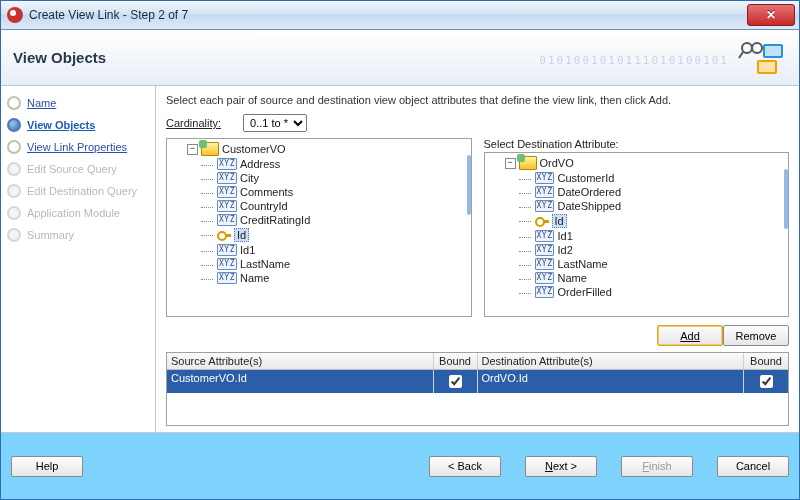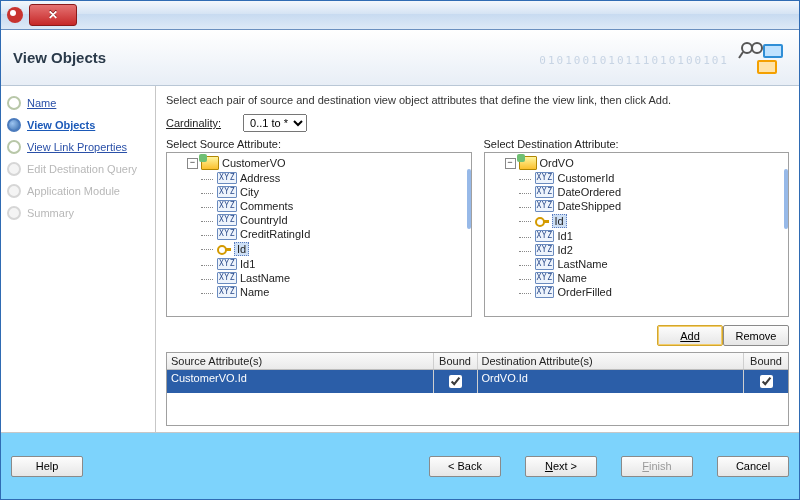--- a/index.html
+++ b/index.html
@@ -70,20 +70,21 @@
   .footer .btn-dis { color: #9a9a9a; }
   .btn-text-u { text-decoration: underline; display:inline-block; }
 </style>
 </head>
 <body>
 
 <div class="window">
 
   <div class="titlebar">
     <div class="app-icon"></div>
+    <div class="title-text">Create View Link - Step 2 of 7</div>
     <div class="close-btn">✕</div>
   </div>
 
   <div class="header-strip">
     <div class="section-title">View Objects</div>
     <div class="decor">0101001010111010100101</div>
     <div class="hdr-icon">
       <svg viewBox="0 0 50 40">
         <rect x="26" y="6" width="20" height="14" rx="2" fill="#2f8ed6"></rect>
         <rect x="28" y="8" width="16" height="10" fill="#bfe2ff"></rect>
@@ -106,20 +107,24 @@
       <div class="step">
         <span class="dot dot-active"></span>
         <span class="active-label">View Objects</span>
       </div>
       <div class="step">
         <span class="dot dot-hollow"></span>
         <a class="link-done">View Link Properties</a>
       </div>
       <div class="step">
         <span class="dot dot-grey"></span>
+        <span class="future-label">Edit Source Query</span>
+      </div>
+      <div class="step">
+        <span class="dot dot-grey"></span>
         <span class="future-label">Edit Destination Query</span>
       </div>
       <div class="step">
         <span class="dot dot-grey"></span>
         <span class="future-label">Application Module</span>
       </div>
       <div class="step">
         <span class="dot dot-grey"></span>
         <span class="future-label">Summary</span>
       </div>
@@ -130,21 +135,20 @@
       <div class="instructions">Select each pair of source and destination view object attributes that define the view link, then click Add.</div>
 
       <div class="cardinality-row">
         <label><span class="underline-letter">C</span><span>ardinality:</span></label>
         <select class="card-sel" id="card-sel"><option>0..1 to *</option><option>1 to *</option><option>* to 1</option><option>1 to 1</option><option>* to *</option></select>
       </div>
 
       <div class="trees-row">
 
         <div class="tree-col">
-          <div class="tree-label">Select Source Attribute:</div>
           <div class="tree-box">
             <div class="scrollhint"></div>
             <ul class="tree-root">
               <li>
                 <div class="tree-node">
                   <span class="minus-box">−</span>
                   <span class="vo-icon"></span>
                   <span>CustomerVO</span>
                 </div>
                 <ul class="tree-kids" id="src-kids">

